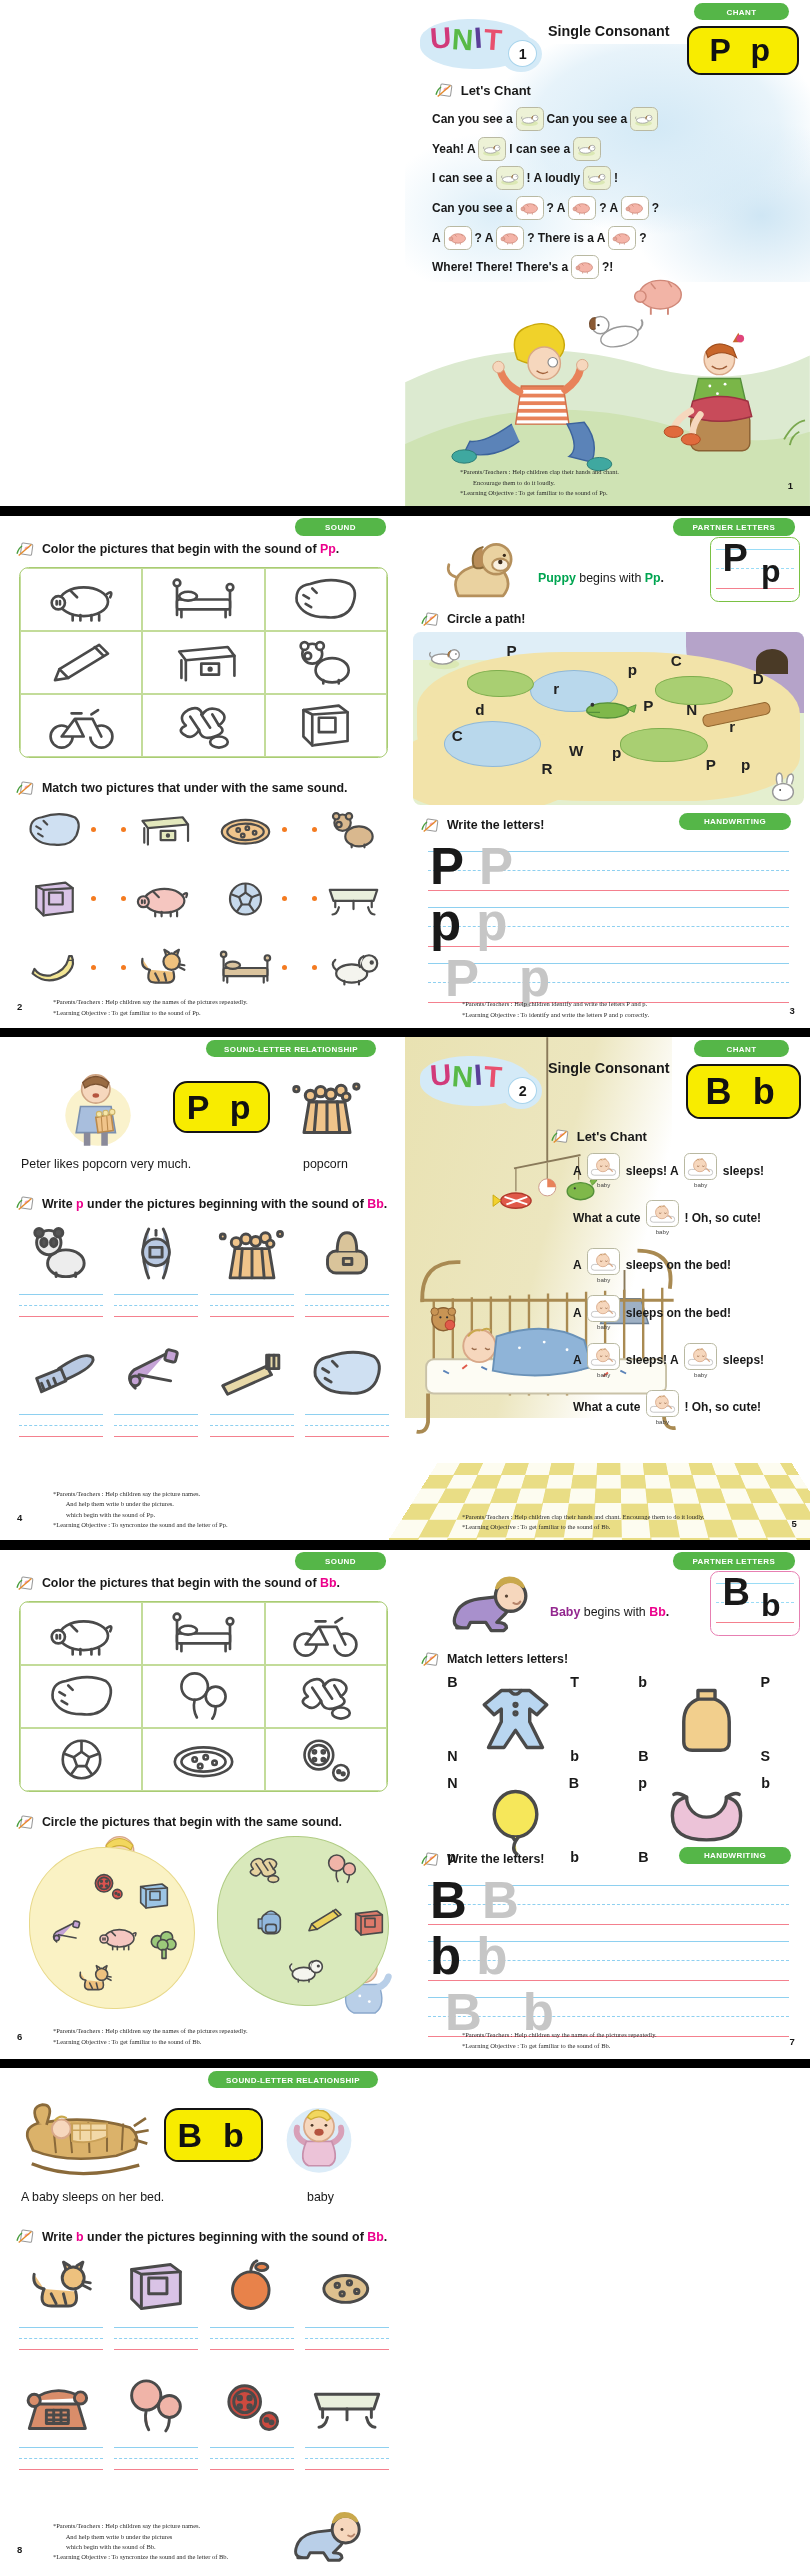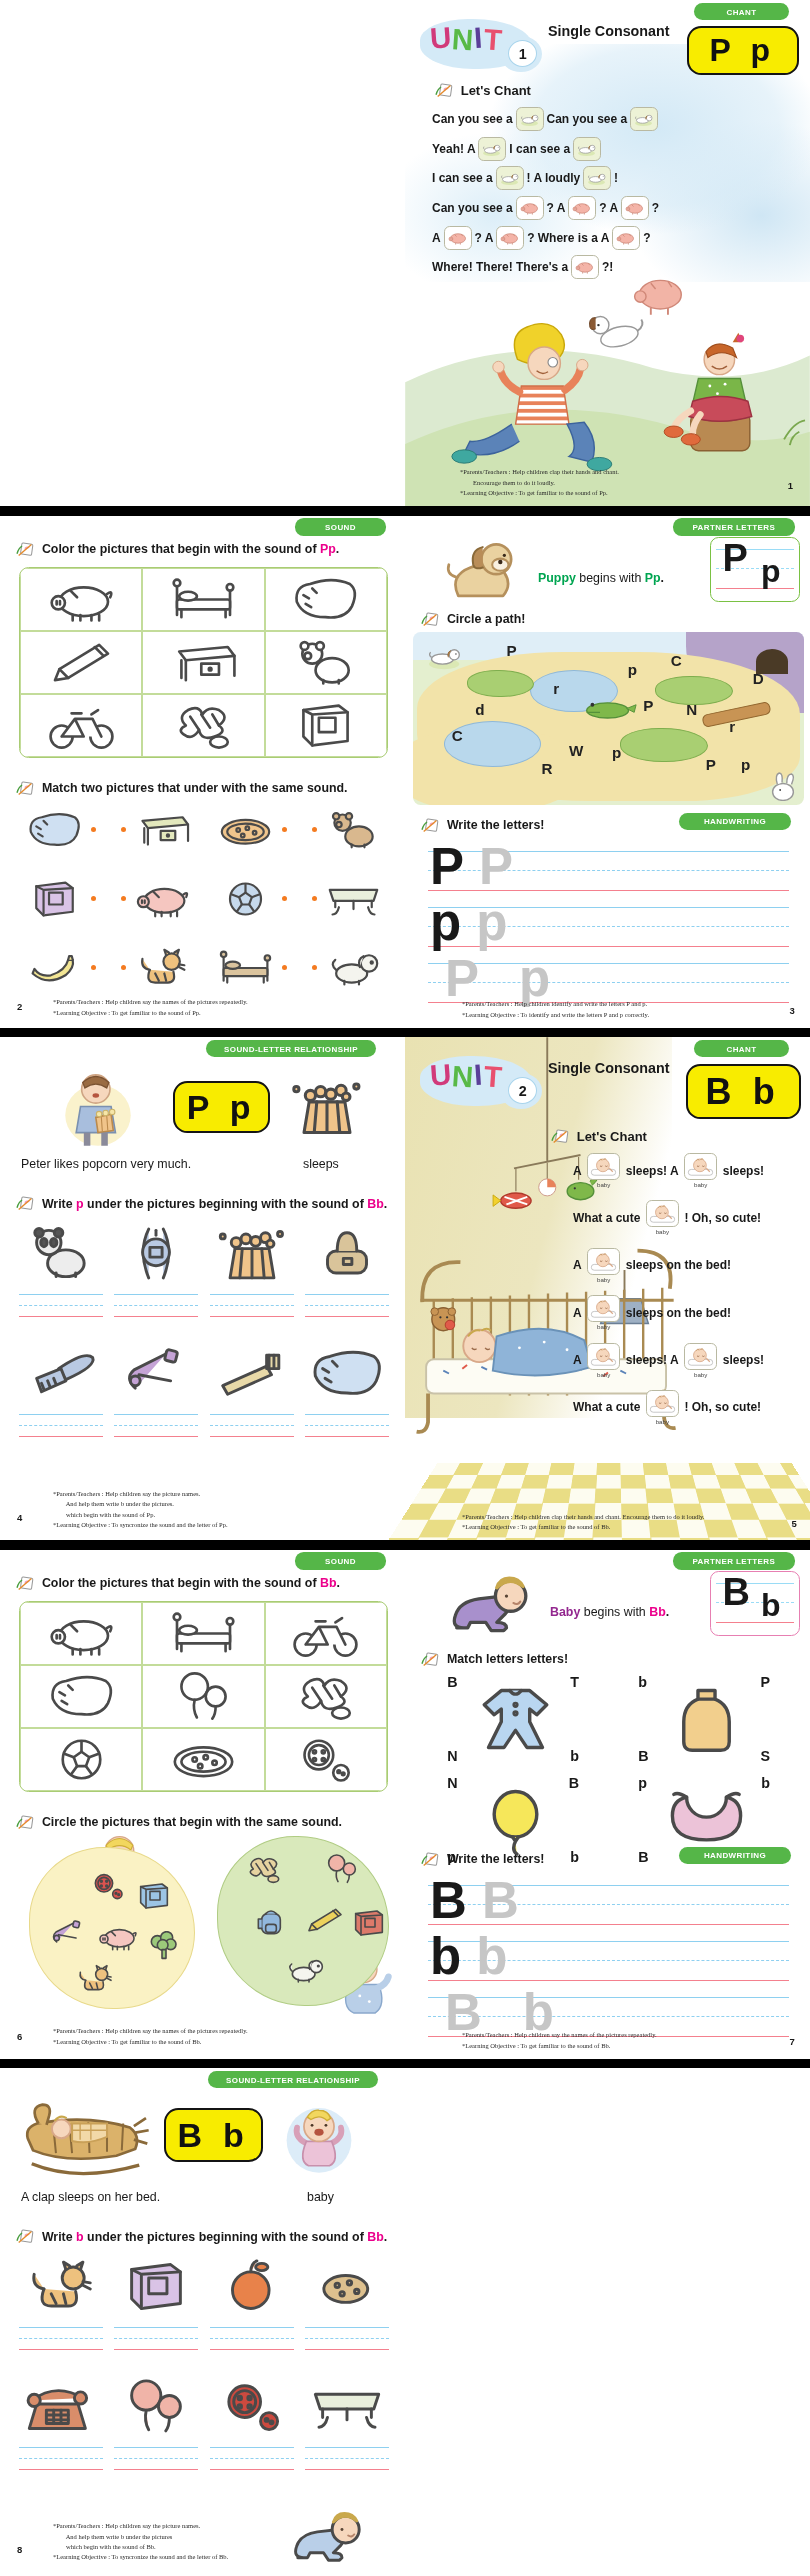--- a/index.html
+++ b/index.html
@@ -435,21 +435,21 @@
               <use href="#i-tokpig"></use>
             </svg></span><span>? A</span><span class="tok"><svg viewBox="0 0 23 17" width="22" height="16">
               <use href="#i-tokpig"></use>
             </svg></span><span>? A</span><span class="tok"><svg viewBox="0 0 23 17" width="22" height="16">
               <use href="#i-tokpig"></use>
             </svg></span><span>?</span></div>
       <div class="cline"><span>A</span><span class="tok"><svg viewBox="0 0 23 17" width="22" height="16">
               <use href="#i-tokpig"></use>
             </svg></span><span>? A</span><span class="tok"><svg viewBox="0 0 23 17" width="22" height="16">
               <use href="#i-tokpig"></use>
-            </svg></span><span>? Where is a A</span><span class="tok"><svg viewBox="0 0 23 17" width="22" height="16">
+            </svg></span><span>? There is a A</span><span class="tok"><svg viewBox="0 0 23 17" width="22" height="16">
               <use href="#i-tokpig"></use>
             </svg></span><span>?</span></div>
       <div class="cline"><span>Where! There! There's a</span><span class="tok"><svg viewBox="0 0 23 17" width="22" height="16">
               <use href="#i-tokpig"></use>
             </svg></span><span>?!</span></div>
     </div>
     <svg class="scene" style="left:0;bottom:0;width:405px;height:238px" viewBox="0 0 425 250">
       <defs>
           <pattern id="stripes" width="8" height="8" patternUnits="userSpaceOnUse">
             <rect width="8" height="8" fill="#fff"></rect>
@@ -771,21 +771,21 @@
   <div class="page left">
     <div class="tag" style="right:29px;width:170px">SOUND-LETTER RELATIONSHIP</div>
     <svg style="position:absolute;left:61px;top:32px;width:74px;height:88px" viewBox="0 0 78 92" width="74" height="88">
         <use href="#i-popboy"></use>
       </svg>
     <div class="lettercard" style="left:173px;top:44px;width:93px;height:48px;font-size:34px">P p</div>
     <svg class="pic" style="position:absolute;left:286px;top:32px;width:82px;height:76px;fill:#f0c48a" viewBox="0 0 86 80" width="82" height="76">
         <use href="#i-popcorn"></use>
       </svg>
     <div class="sentence" style="left:21px;top:120px">Peter likes popcorn very much.</div>
-    <div class="sentence" style="left:303px;top:120px">sleeps</div>
+    <div class="sentence" style="left:303px;top:120px">popcorn</div>
     <div class="act" style="left:15.2px;top:158px">
       <svg viewBox="0 0 22 18" width="21" height="17">
           <use href="#i-act"></use>
         </svg>
       <span><span>Write </span><span class="pink">p</span><span> under the pictures beginning with the sound of </span><span class="pink">Bb</span><span>.</span></span>
     </div>
     <div class="wrow" style="left:17px;top:187px;width:374px">
       <div class="witem">
           <svg class="pic" style="fill:#ededed" viewBox="0 0 82 62" width="78" height="59">
             <use href="#i-panda"></use>
@@ -1201,21 +1201,21 @@
 <div class="row" style="height:508px;margin-bottom:0">
   <div class="page left">
     <div class="tag" style="right:27px;width:170px">SOUND-LETTER RELATIONSHIP</div>
     <svg style="position:absolute;left:21px;top:34px;width:129px;height:86px" viewBox="0 0 135 90" width="129" height="86">
         <use href="#i-cradle"></use>
       </svg>
     <div class="lettercard" style="left:164px;top:40px;width:95px;height:50px;font-size:34px">B b</div>
     <svg style="position:absolute;left:282px;top:32px;width:74px;height:76px" viewBox="0 0 78 80" width="74" height="76">
         <use href="#i-sitbaby"></use>
       </svg>
-    <div class="sentence" style="left:21px;top:122px">A clap sleeps on her bed.</div>
+    <div class="sentence" style="left:21px;top:122px">A baby sleeps on her bed.</div>
     <div class="sentence" style="left:307px;top:122px">baby</div>
     <div class="act" style="left:15.2px;top:160px">
       <svg viewBox="0 0 22 18" width="21" height="17">
           <use href="#i-act"></use>
         </svg>
       <span><span>Write </span><span class="pink">b</span><span> under the pictures beginning with the sound of </span><span class="pink">Bb</span><span>.</span></span>
     </div>
     <div class="wrow" style="left:17px;top:189px;width:374px">
       <div class="witem">
           <svg class="pic" style="fill:#eec17e" viewBox="0 0 82 62" width="78" height="59">

